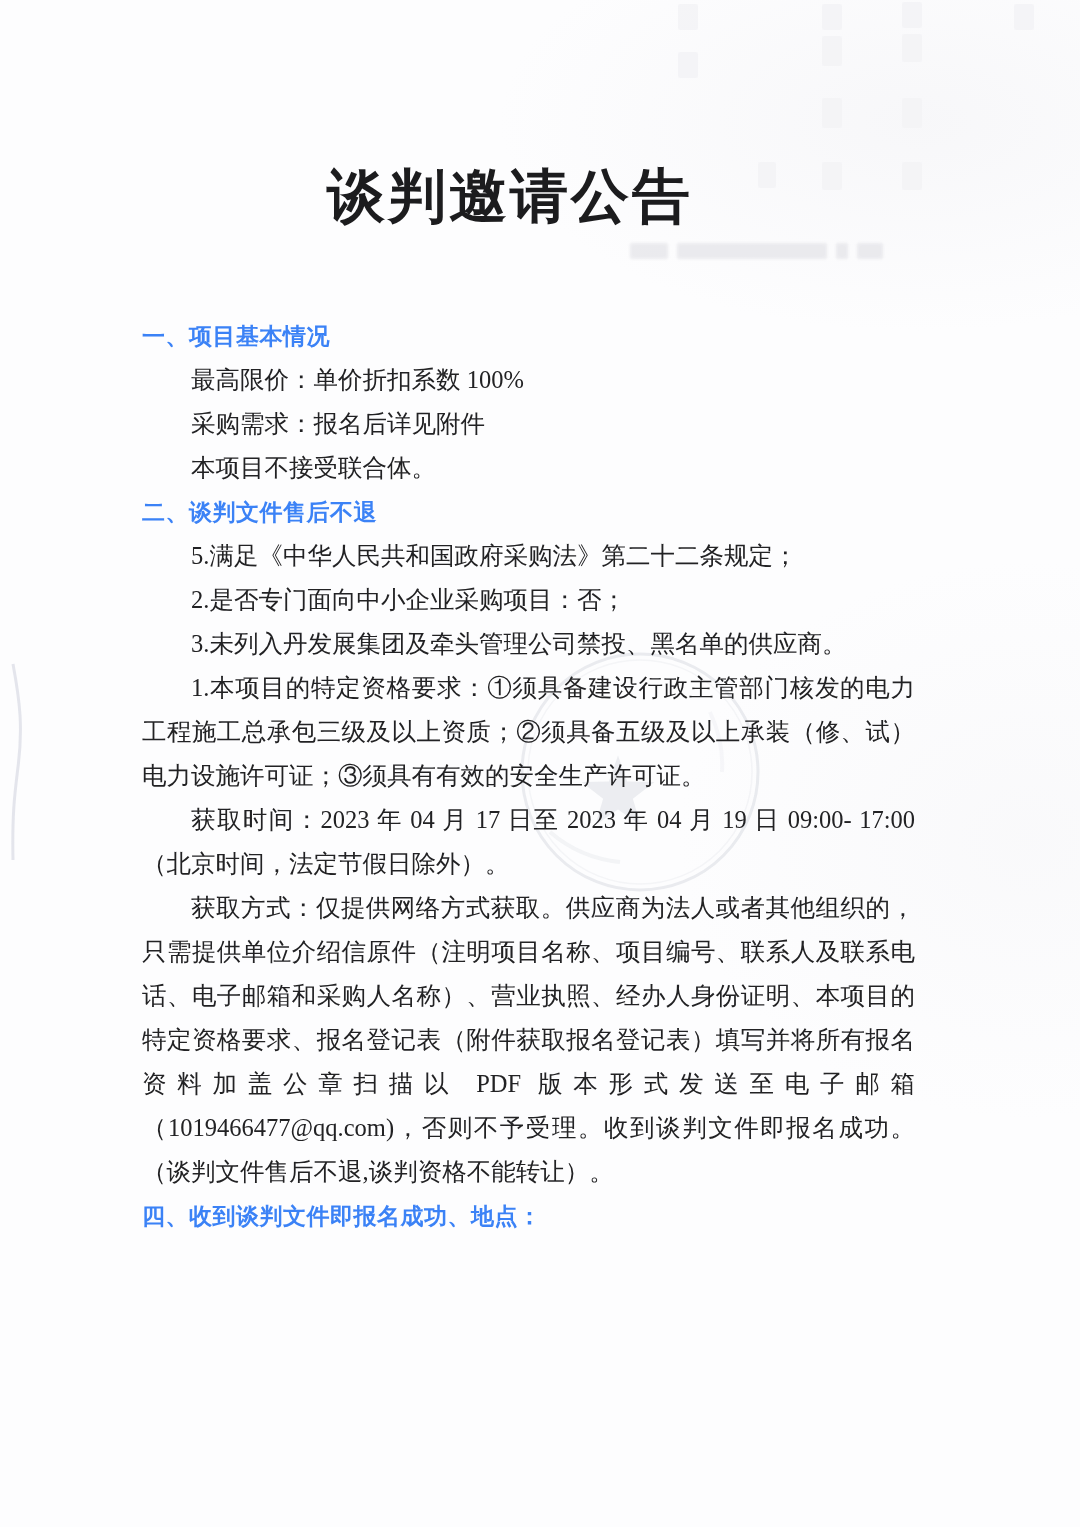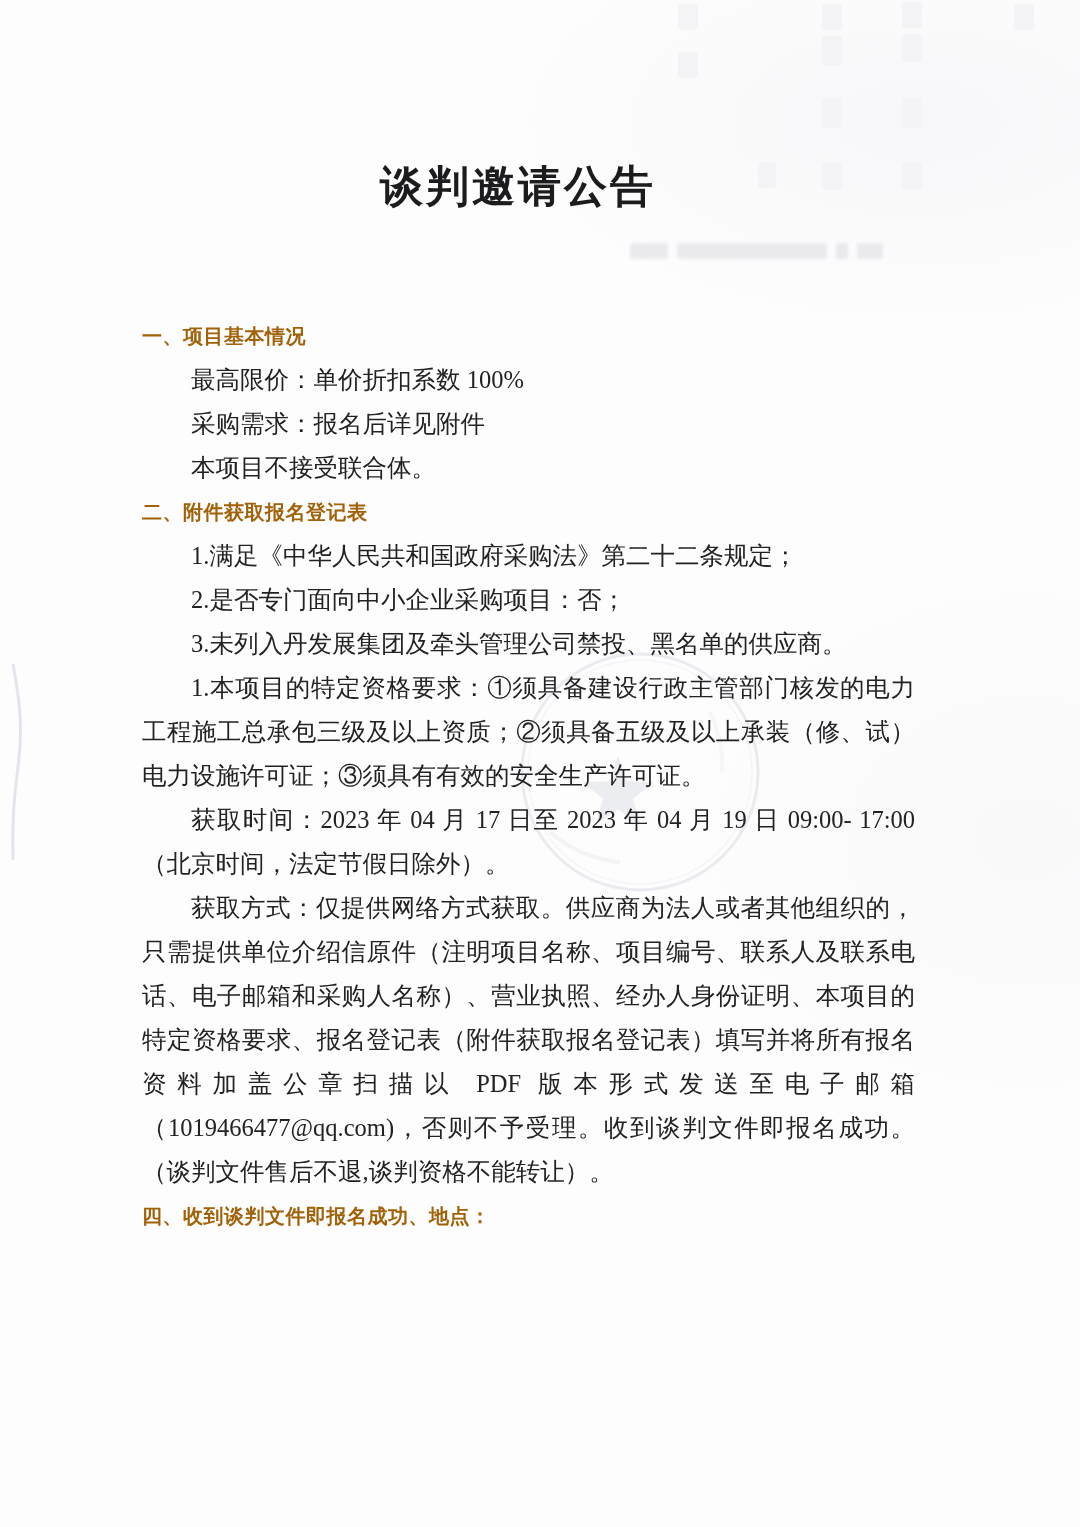--- a/index.html
+++ b/index.html
@@ -14,43 +14,43 @@
   
   .paper {
     position: absolute; inset: 0;
     background:
       radial-gradient(ellipse 600px 300px at 85% 8%, rgba(230,230,235,0.25), transparent 70%),
       radial-gradient(ellipse 500px 400px at 95% 55%, rgba(232,232,236,0.18), transparent 70%),
       #fdfdfe;
   }
   .doc-title {
     position: absolute;
-    left: 8px; top: 158px;
+    left: 0; top: 158px;
     width: 1020px;
     text-align: center;
-    font-size: 43px;
+    font-size: 58px;
     font-weight: bold;
     letter-spacing: 3px;
     color: #1c1c1e;
     font-family: "Liberation Serif", serif;
   }
   .content {
     position: absolute;
     left: 142px; top: 314px;
     width: 773px;
     font-size: 24.5px;
     line-height: 44px;
     color: #222224;
     text-align: justify;
   }
   .content p { text-indent: 2em; }
   .content h2 {
-    font-size: 20px;
+    font-size: 23px;
     font-weight: bold;
-    color: #a16207;
+    color: #3b82f6;
     font-family: "Liberation Sans", sans-serif;
     letter-spacing: 0.5px;
   }
   
   .seal { position: absolute; left: 498px; top: 622px; opacity: 0.55; }
   
   .bleed-row {
     position: absolute; left: 630px; top: 243px;
     width: 290px; height: 20px;
     display: flex; gap: 9px;
@@ -108,22 +108,22 @@
 
 <h1 class="doc-title">谈判邀请公告</h1>
 
 <div class="content">
 
   <h2>一、项目基本情况</h2>
   <p>最高限价：单价折扣系数 100%</p>
   <p>采购需求：报名后详见附件</p>
   <p>本项目不接受联合体。</p>
 
-  <h2>二、附件获取报名登记表</h2>
-  <p>1.满足《中华人民共和国政府采购法》第二十二条规定；</p>
+  <h2>二、谈判文件售后不退</h2>
+  <p>5.满足《中华人民共和国政府采购法》第二十二条规定；</p>
   <p>2.是否专门面向中小企业采购项目：否；</p>
   <p>3.未列入丹发展集团及牵头管理公司禁投、黑名单的供应商。</p>
   <p>1.本项目的特定资格要求：①须具备建设行政主管部门核发的电力工程施工总承包三级及以上资质；②须具备五级及以上承装（修、试）电力设施许可证；③须具有有效的安全生产许可证。</p>
 
   <p>获取时间：2023 年 04 月 17 日至 2023 年 04 月 19 日 09:00- 17:00（北京时间，法定节假日除外）。</p>
   <p>获取方式：仅提供网络方式获取。供应商为法人或者其他组织的，只需提供单位介绍信原件（注明项目名称、项目编号、联系人及联系电话、电子邮箱和采购人名称）、营业执照、经办人身份证明、本项目的特定资格要求、报名登记表（附件获取报名登记表）填写并将所有报名资料加盖公章扫描以 PDF 版本形式发送至电子邮箱（1019466477@qq.com)，否则不予受理。收到谈判文件即报名成功。（谈判文件售后不退,谈判资格不能转让）。</p>
 
   <h2>四、收到谈判文件即报名成功、地点：</h2>
 
 </div>

